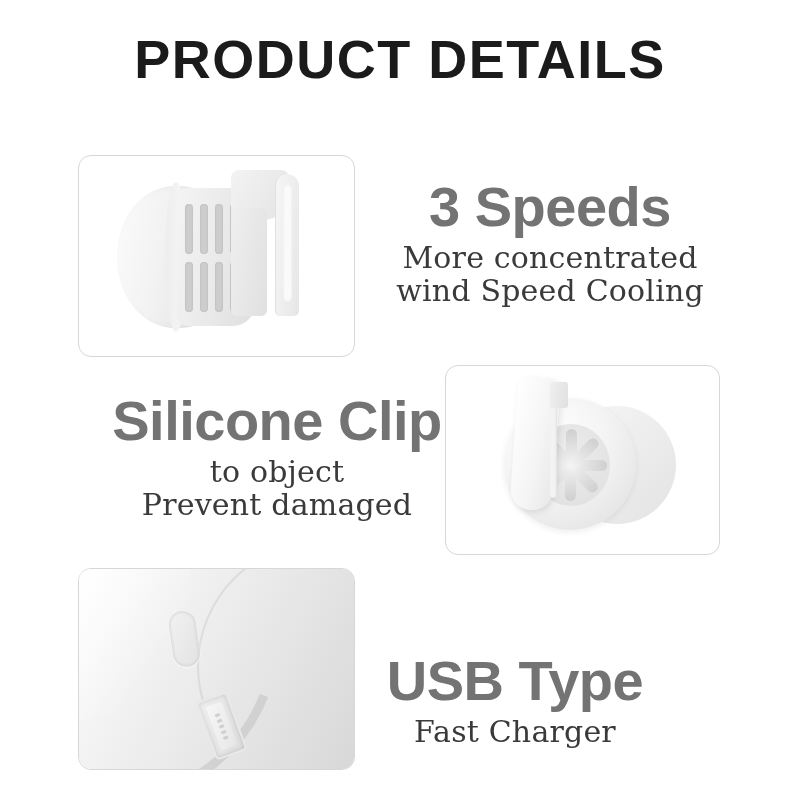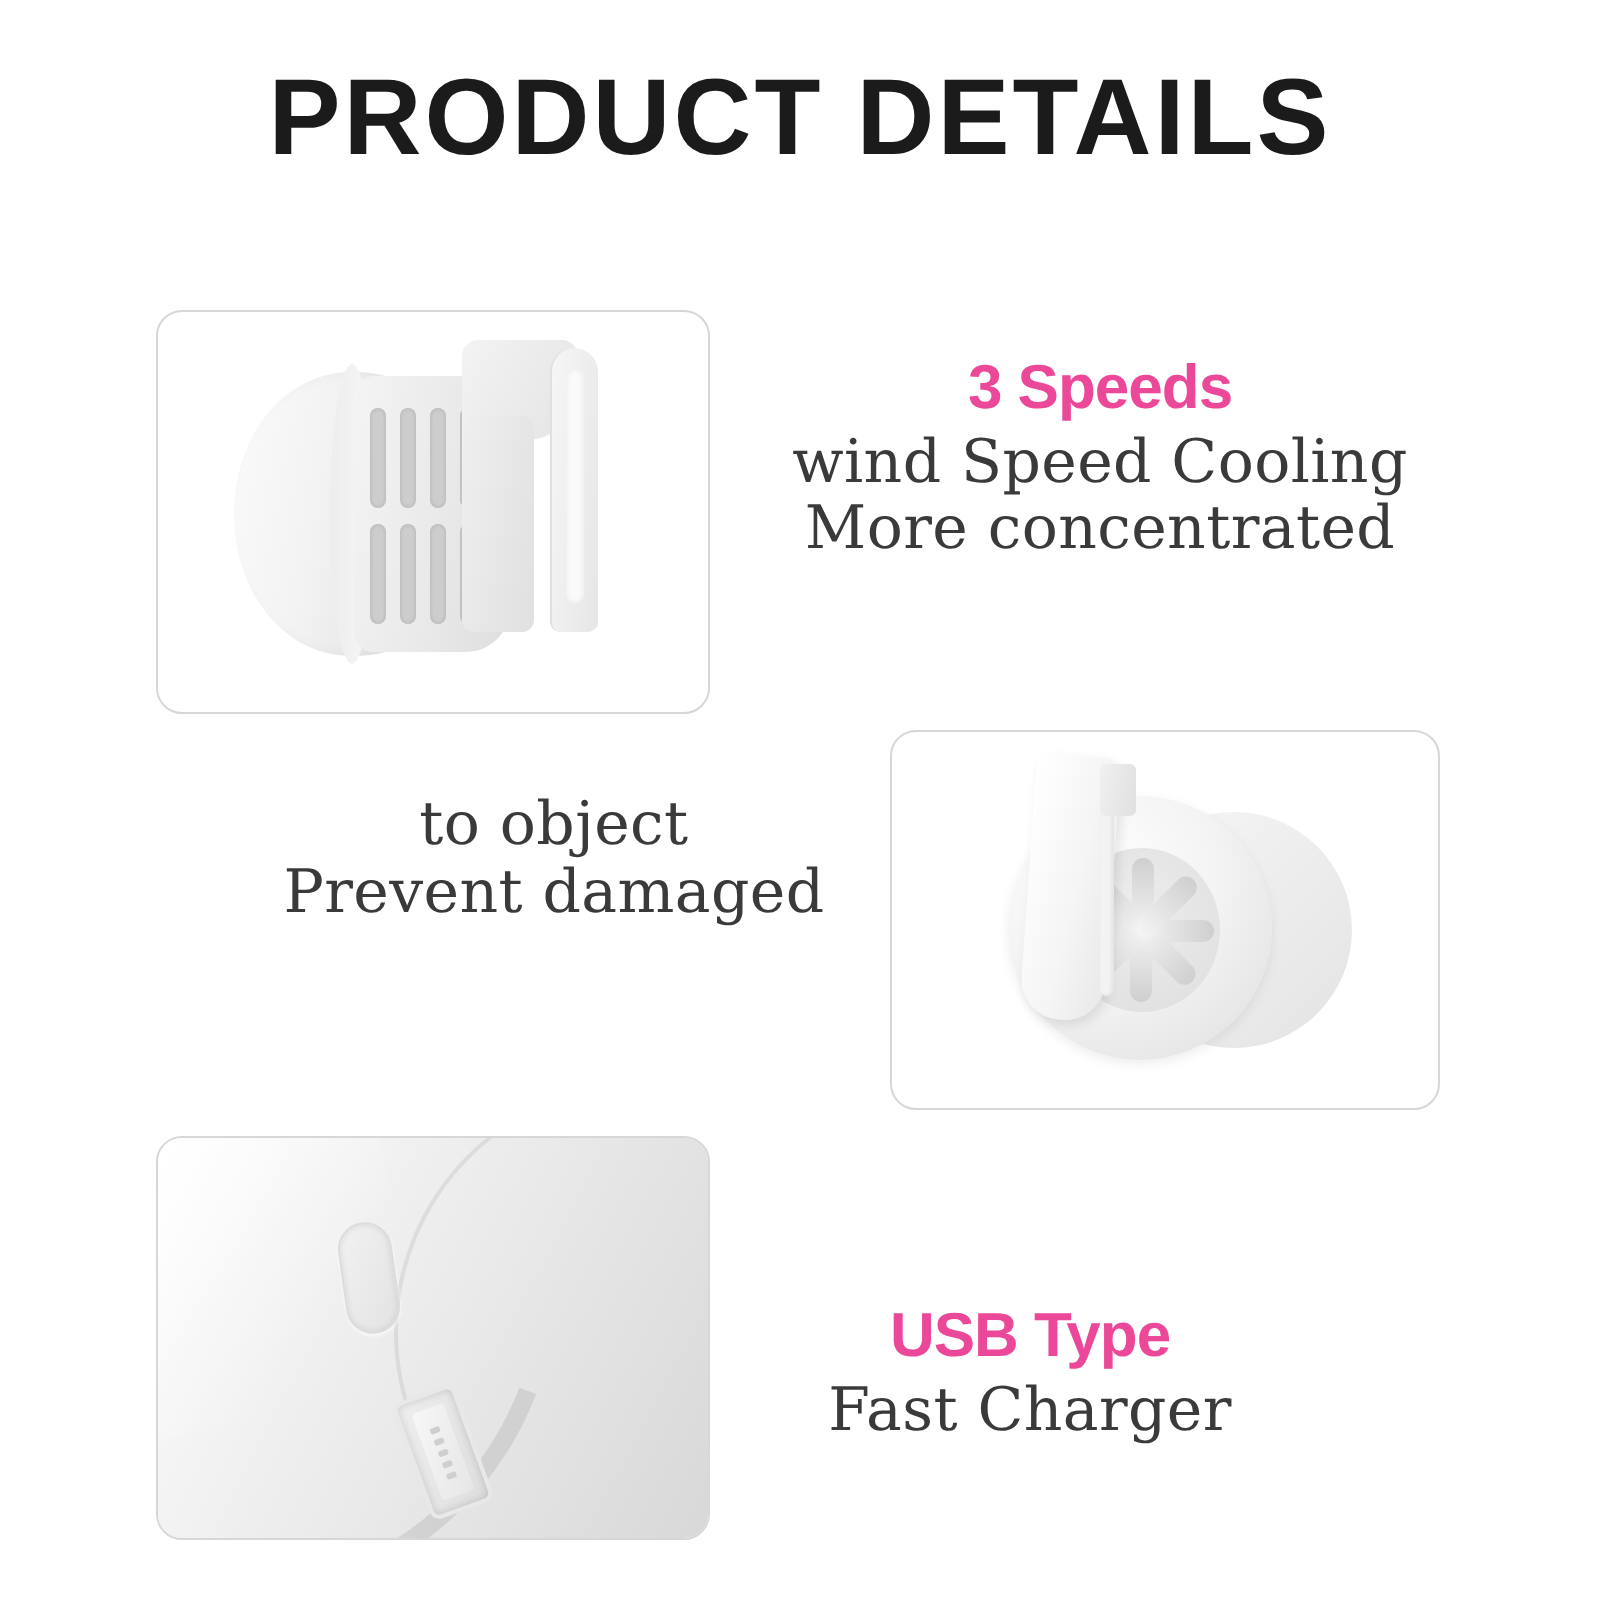--- a/index.html
+++ b/index.html
@@ -49,22 +49,22 @@
 
   
   .txt-block { position: absolute; text-align: center; }
   .txt-1 { left: 360px; top: 178px; width: 380px; }
   .txt-2 { left: 112px; top: 392px; width: 330px; }
   .txt-3 { left: 365px; top: 612px; width: 300px; margin-top: 40px; }
 
   .feat-title {
     font-family: "Liberation Sans", sans-serif;
     font-weight: bold;
-    font-size: 31px;
-    color: #ec4899;
+    font-size: 56px;
+    color: #737373;
     line-height: 1.05;
     letter-spacing: -0.5px;
   }
 
   .feat-sub {
     font-family: "DejaVu Serif", serif;
     font-weight: 400;
     font-size: 30px;
     color: #3a3a3a;
     line-height: 1.12;
@@ -313,26 +313,27 @@
       <div class="p1-neck"></div>
       <div class="p1-neck2"></div>
       <div class="p1-clip"></div>
       <div class="p1-clipinner"></div>
     </div>
   </div>
 
   <div class="txt-block txt-1">
     <div class="feat-title">3 Speeds</div>
     <div class="feat-sub">
+      <div>More concentrated</div>
       <div>wind Speed Cooling</div>
-      <div>More concentrated</div>
     </div>
   </div>
 
   <div class="txt-block txt-2">
+    <div class="feat-title">Silicone Clip</div>
     <div class="feat-sub">
       <div>to object</div>
       <div>Prevent damaged</div>
     </div>
   </div>
 
   <div class="photo-frame frame-2">
     <div class="art">
       <div class="p2-back"></div>
       <div class="p2-disc"></div>

